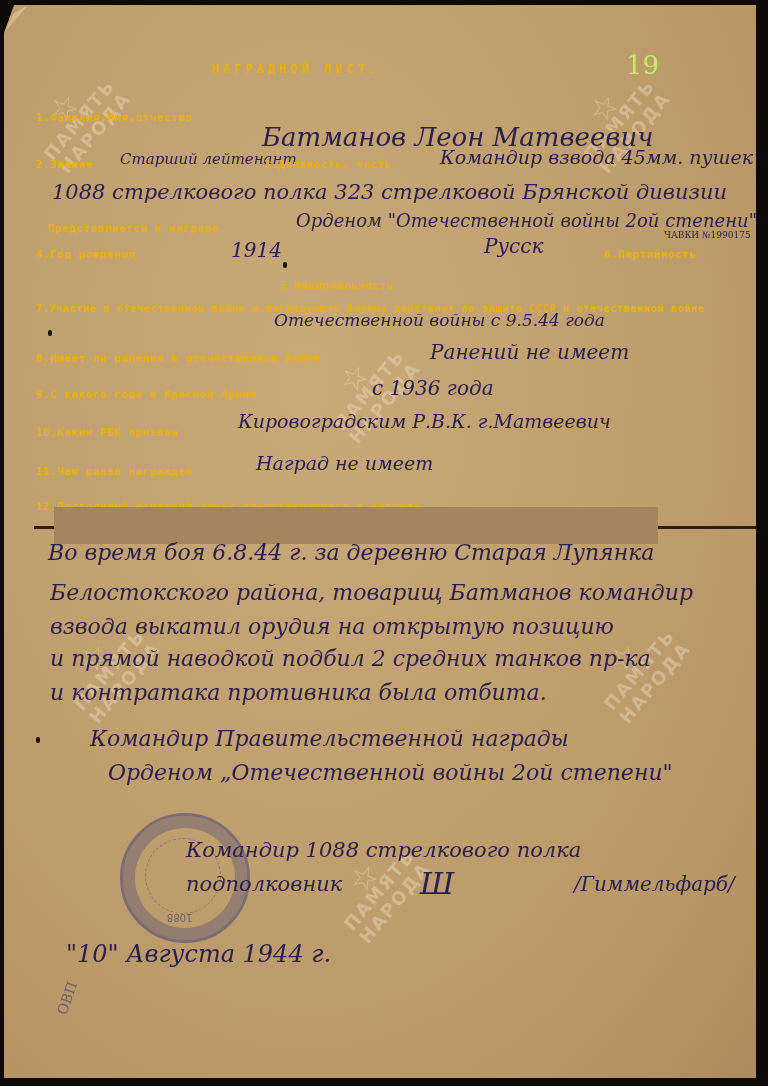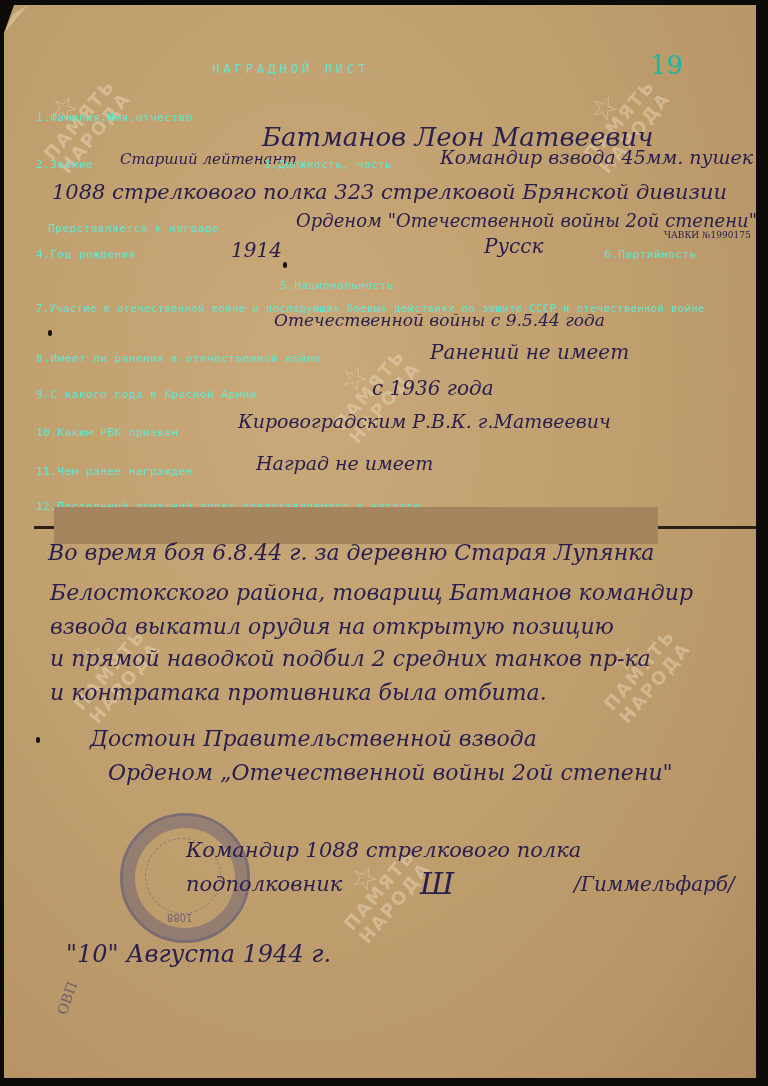--- a/index.html
+++ b/index.html
@@ -1,21 +1,21 @@
 <!DOCTYPE html>
 <html><head>
 <meta charset="utf-8">
 <style>
   html, body { margin:0; padding:0; }
   body { width:768px; height:1086px; background:#0d0b08; position:relative; overflow:hidden; font-family:"DejaVu Sans", sans-serif; }
   .paper { position:absolute; left:4px; top:5px; width:752px; height:1073px;
     background: radial-gradient(ellipse at 40% 35%, #c9a979 0%, #c1a070 45%, #b89667 80%, #ad8b5e 100%);
     clip-path: polygon(10px 0, 100% 0, 100% 100%, 0 100%, 0 28px); }
   .fold { position:absolute; left:4px; top:5px; width:24px; height:28px; background:#d8c296; clip-path: polygon(100% 0, 0 100%, 40% 30%); opacity:.8; }
-  .typed { position:absolute; font-family:"DejaVu Sans Mono", monospace; font-weight:normal; color:#5eead4; font-size:11px; letter-spacing:0.5px; filter: blur(0.6px); white-space:nowrap; }
+  .typed { position:absolute; font-family:"DejaVu Sans Mono", monospace; font-weight:bold; color:#eab308; font-size:11px; letter-spacing:0.5px; filter: blur(0.6px); white-space:nowrap; }
   .hand { position:absolute; font-family:"DejaVu Serif", serif; font-style:italic; color:#2a2050; white-space:nowrap; }
   .title { font-size:12px; letter-spacing:4px; }
   .redact { position:absolute; left:54px; top:507px; width:604px; height:37px; background:#a5855d; }
   .rule { position:absolute; left:34px; top:526px; width:722px; height:3px; background:#2a2018; filter:blur(0.5px); }
   .wm { position:absolute; color:rgba(235,220,190,0.45); font-family:"DejaVu Sans", sans-serif; font-weight:bold; font-size:18px; transform:rotate(-50deg); letter-spacing:2px; line-height:20px; text-align:center; }
   .wm .star { font-size:32px; display:block; }
   .stamp { position:absolute; left:120px; top:813px; width:124px; height:124px; border:3px solid rgba(70,70,120,0.55); border-radius:50%; box-shadow: inset 0 0 0 10px rgba(0,0,0,0), inset 0 0 0 12px rgba(70,70,120,0.35); }
   .stamp-inner { position:absolute; left:22px; top:22px; width:74px; height:74px; border-radius:50%; border:1px dashed rgba(70,70,120,0.45); }
   .dot { position:absolute; width:4px; height:6px; background:#1a1410; border-radius:2px; }
 </style>
@@ -26,21 +26,21 @@
 <div class="fold"></div>
 
 <div class="wm" style="left:30px;top:90px;"><span class="star">☆</span><span>ПАМЯТЬ</span><br><span>НАРОДА</span></div>
 <div class="wm" style="left:570px;top:90px;"><span class="star">☆</span><span>ПАМЯТЬ</span><br><span>НАРОДА</span></div>
 <div class="wm" style="left:320px;top:360px;"><span class="star">☆</span><span>ПАМЯТЬ</span><br><span>НАРОДА</span></div>
 <div class="wm" style="left:60px;top:640px;"><span class="star">☆</span><span>ПАМЯТЬ</span><br><span>НАРОДА</span></div>
 <div class="wm" style="left:590px;top:640px;"><span class="star">☆</span><span>ПАМЯТЬ</span><br><span>НАРОДА</span></div>
 <div class="wm" style="left:330px;top:860px;"><span class="star">☆</span><span>ПАМЯТЬ</span><br><span>НАРОДА</span></div>
 
 <div class="typed title" style="left:212px;top:62px;">НАГРАДНОЙ ЛИСТ.</div>
-<div class="hand" style="left:650px;top:50px;font-size:26px;color:#14b8a6;font-style:normal;">19</div>
+<div class="hand" style="left:626px;top:50px;font-size:26px;color:#bef264;font-style:normal;">19</div>
 
 <div class="typed" style="left:36px;top:111px;">1.Фамилия,Имя,отчество</div>
 <div class="hand" style="left:262px;top:94px;font-size:26px;margin-top:28px;">Батманов Леон Матвеевич</div>
 
 <div class="typed" style="left:36px;top:158px;">2.Звание</div>
 <div class="hand" style="left:120px;top:150px;font-size:15px;">Старший лейтенант</div>
 <div class="typed" style="left:264px;top:158px;">3.Должность, часть</div>
 <div class="hand" style="left:440px;top:146px;font-size:19px;">Командир взвода 45мм. пушек</div>
 <div class="hand" style="left:52px;top:180px;font-size:21px;">1088 стрелкового полка 323 стрелковой Брянской дивизии</div>
 
@@ -75,21 +75,21 @@
 <div class="rule"></div>
 <div class="redact"></div>
 
 <div class="hand" style="left:48px;top:540px;font-size:22px;">Во время боя 6.8.44 г. за деревню Старая Лупянка</div>
 <div class="hand" style="left:50px;top:580px;font-size:22px;">Белостокского района, товарищ Батманов командир</div>
 <div class="hand" style="left:50px;top:614px;font-size:22px;">взвода выкатил орудия на открытую позицию</div>
 <div class="hand" style="left:50px;top:646px;font-size:22px;">и прямой наводкой подбил 2 средних танков пр-ка</div>
 <div class="hand" style="left:50px;top:680px;font-size:22px;">и контратака противника была отбита.</div>
 
 <div class="dot" style="left:36px;top:737px;"></div>
-<div class="hand" style="left:90px;top:726px;font-size:22px;">Достоин Правительственной взвода</div>
+<div class="hand" style="left:90px;top:726px;font-size:22px;">Командир Правительственной награды</div>
 <div class="hand" style="left:108px;top:760px;font-size:22px;">Орденом „Отечественной войны 2ой степени"</div>
 
 <div class="stamp">
     <div class="stamp-inner"></div>
     <span style="position:absolute;left:44px;top:96px;font-size:10px;color:rgba(70,70,120,0.7);transform:rotate(180deg);">1088</span>
   </div>
 
 <div class="hand" style="left:186px;top:838px;font-size:21px;">Командир 1088 стрелкового полка</div>
 <div class="hand" style="left:186px;top:872px;font-size:21px;">подполковник</div>
 <div class="hand" style="left:420px;top:866px;font-size:30px;">Ш</div>

